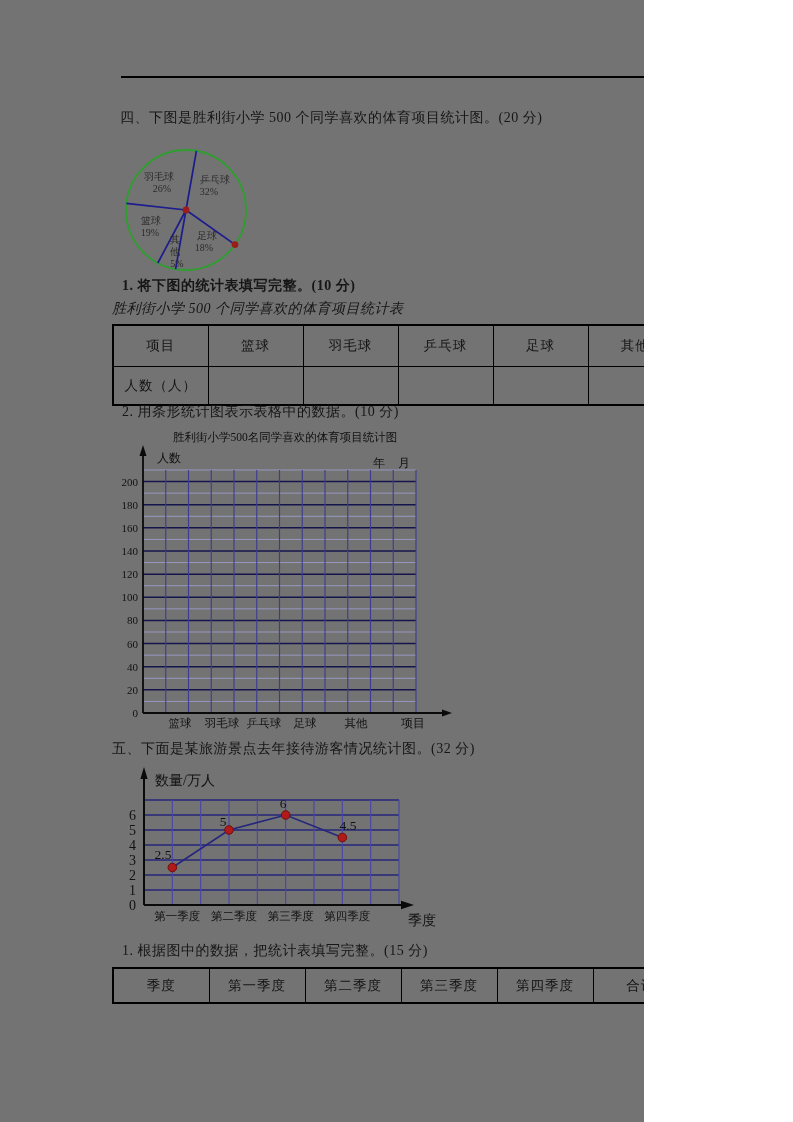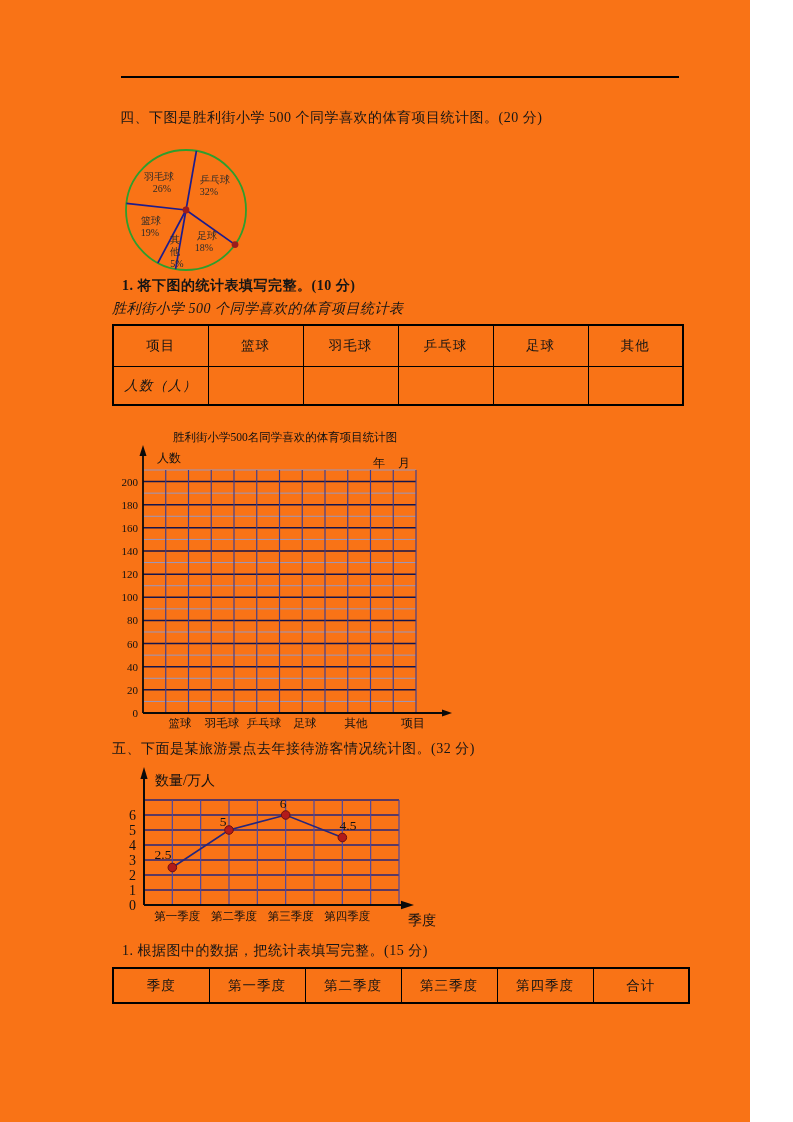--- a/index.html
+++ b/index.html
@@ -1,31 +1,31 @@
 <!DOCTYPE html>
 <html><head>
 <meta charset="utf-8">
 <style>
   html,body{margin:0;padding:0;background:#fff;}
-  .page{position:relative;width:750px;height:1122px;background:#f97316;
+  .page{position:relative;width:644px;height:1122px;background:#737373;
         font-family:"Liberation Serif",serif;color:#141414;overflow:hidden;}
   .top-rule{position:absolute;left:121px;top:76px;width:558px;height:2px;background:#000;}
   .hand{position:absolute;font-size:14px;letter-spacing:.5px;color:#161616;white-space:nowrap;}
   #h4{left:120px;top:109px;}
   #q1{left:122px;top:277px;font-weight:bold;}
   #tt{left:112px;top:300px;font-style:italic;}
   #q2{left:122px;top:403px;}
   #h5{left:112px;top:740px;}
   #q51{left:122px;top:942px;}
   table.tbl{position:absolute;border-collapse:collapse;table-layout:fixed;border:2px solid #000;}
   .tbl td{border:1.6px solid #000;text-align:center;vertical-align:middle;
           font-size:13.5px;padding:0;letter-spacing:1px;}
   .t1{left:112px;top:324px;width:572px;}
   .t1 tr.hdr td{height:40px;}
-  .t1 tr.dat td{height:37px;font-style:italic;}
+  .t1 tr.dat td{height:37px;}
   .t2{left:112px;top:967px;width:578px;}
   .t2 td{height:33px;}
   svg{position:absolute;overflow:visible;}
   #pie-svg{left:105px;top:140px;width:160px;height:135px;}
   #bar-svg{left:95px;top:425px;width:370px;height:310px;}
   #line-svg{left:100px;top:760px;width:360px;height:175px;}
   .pl{font:10px "Liberation Serif",serif;fill:#2b2b2b;}
   .bt{font:11.5px "Liberation Serif",serif;fill:#111;}
   .byt{font:11px "Liberation Serif",serif;fill:#111;}
   .bxt{font:11.5px "Liberation Serif",serif;fill:#111;}
@@ -88,20 +88,21 @@
       <td>人数（人）</td>
       <td></td>
       <td></td>
       <td></td>
       <td></td>
       <td></td>
     </tr>
   </tbody>
     </table>
 
+  <div class="hand" id="q2">2. 用条形统计图表示表格中的数据。(10 分)</div>
 
   <svg id="bar-svg" viewBox="0 0 370 310">
     <text class="bt" x="190" y="16" text-anchor="middle">胜利街小学500名同学喜欢的体育项目统计图</text>
     <g id="bar-grid">
         <line x1="48" y1="276.42857142857144" x2="321" y2="276.42857142857144" stroke="#9898c2" stroke-width="1"></line>
         <line x1="48" y1="264.85714285714283" x2="321" y2="264.85714285714283" stroke="#15154d" stroke-width="1.5"></line>
         <line x1="48" y1="253.28571428571428" x2="321" y2="253.28571428571428" stroke="#9898c2" stroke-width="1"></line>
         <line x1="48" y1="241.71428571428572" x2="321" y2="241.71428571428572" stroke="#15154d" stroke-width="1.5"></line>
         <line x1="48" y1="230.14285714285714" x2="321" y2="230.14285714285714" stroke="#9898c2" stroke-width="1"></line>
         <line x1="48" y1="218.57142857142856" x2="321" y2="218.57142857142856" stroke="#15154d" stroke-width="1.5"></line>

